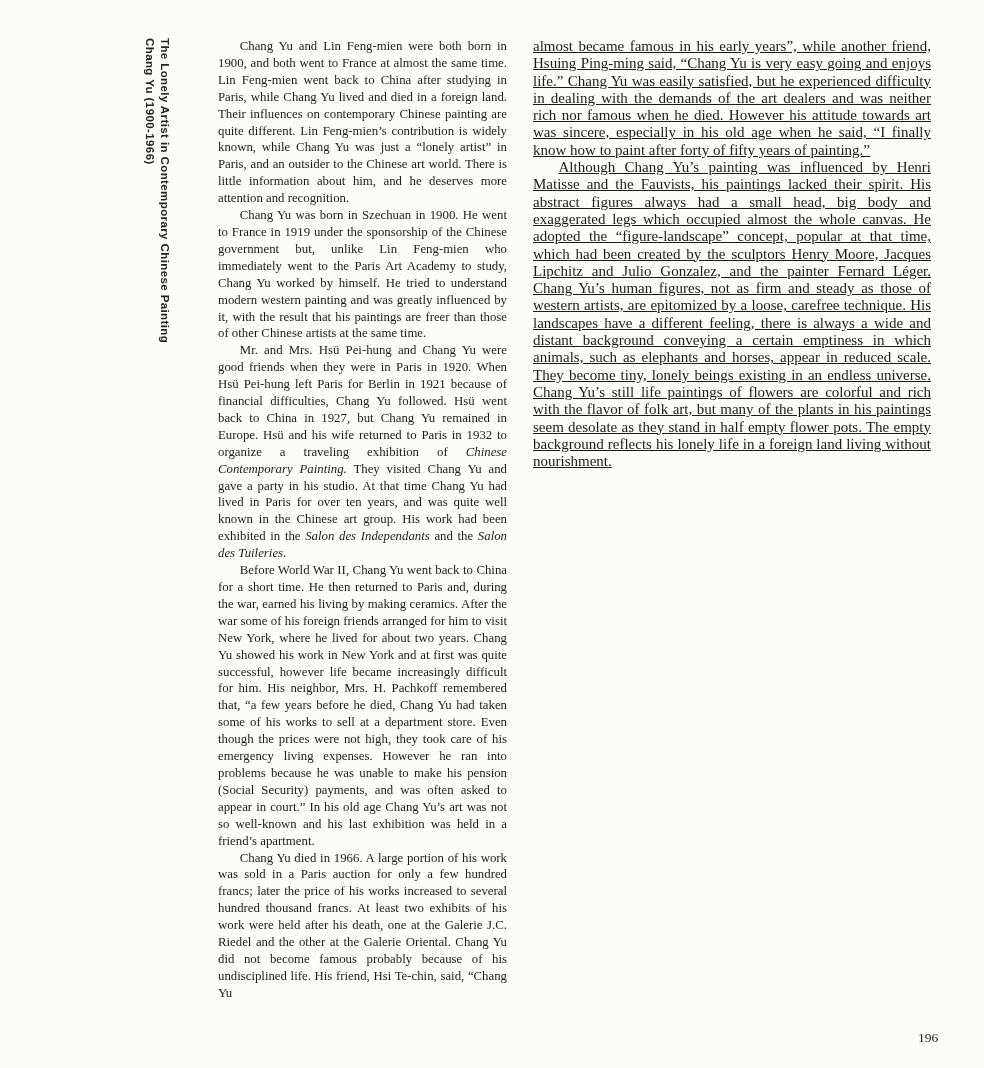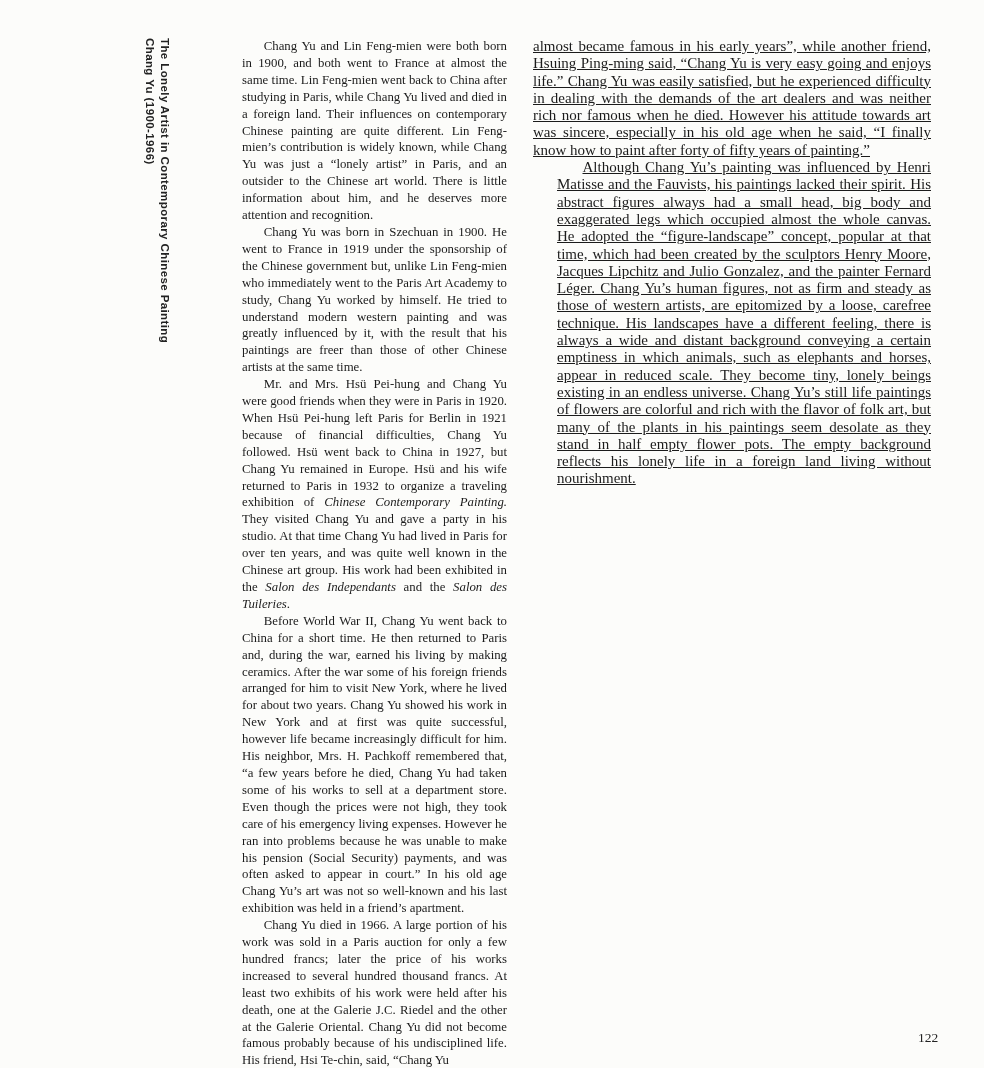--- a/index.html
+++ b/index.html
@@ -50,21 +50,20 @@
     font-size: 15px;
     line-height: 17.3px;
     text-decoration: underline;
   }
   .col p {
     margin: 0;
     padding: 0;
   }
   .col p.indent {
     text-indent: 1.7em;
-    margin-left: 24px;
   }
   .page-number {
     position: absolute;
     left: 918px;
     top: 1030px;
     font-size: 13.5px;
     color: #222;
   }
 </style>
 </head>
@@ -83,15 +82,15 @@
       <p class="indent"><span>Mr. and Mrs. Hsü Pei-hung and Chang Yu were good friends when they were in Paris in 1920. When Hsü Pei-hung left Paris for Berlin in 1921 because of financial difficulties, Chang Yu followed. Hsü went back to China in 1927, but Chang Yu remained in Europe. Hsü and his wife returned to Paris in 1932 to organize a traveling exhibition of </span><i>Chinese Contemporary Painting.</i><span> They visited Chang Yu and gave a party in his studio. At that time Chang Yu had lived in Paris for over ten years, and was quite well known in the Chinese art group. His work had been exhibited in the </span><i>Salon des Independants</i><span> and the </span><i>Salon des Tuileries</i><span>.</span></p>
       <p class="indent"><span>Before World War II, Chang Yu went back to China for a short time. He then returned to Paris and, during the war, earned his living by making ceramics. After the war some of his foreign friends arranged for him to visit New York, where he lived for about two years. Chang Yu showed his work in New York and at first was quite successful, however life became increasingly difficult for him. His neighbor, Mrs. H. Pachkoff remembered that, “a few years before he died, Chang Yu had taken some of his works to sell at a department store. Even though the prices were not high, they took care of his emergency living expenses. However he ran into problems because he was unable to make his pension (Social Security) payments, and was often asked to appear in court.” In his old age Chang Yu’s art was not so well-known and his last exhibition was held in a friend’s apartment.</span></p>
       <p class="indent"><span>Chang Yu died in 1966. A large portion of his work was sold in a Paris auction for only a few hundred francs; later the price of his works increased to several hundred thousand francs. At least two exhibits of his work were held after his death, one at the Galerie J.C. Riedel and the other at the Galerie Oriental. Chang Yu did not become famous probably because of his undisciplined life. His friend, Hsi Te-chin, said, “Chang Yu</span></p>
     </div>
 
   <div class="col col-right" id="col-right">
       <p><span>almost became famous in his early years”, while another friend, Hsuing Ping-ming said, “Chang Yu is very easy going and enjoys life.” Chang Yu was easily satisfied, but he experienced difficulty in dealing with the demands of the art dealers and was neither rich nor famous when he died. However his attitude towards art was sincere, especially in his old age when he said, “I finally know how to paint after forty of fifty years of painting.”</span></p>
       <p class="indent"><span>Although Chang Yu’s painting was influenced by Henri Matisse and the Fauvists, his paintings lacked their spirit. His abstract figures always had a small head, big body and exaggerated legs which occupied almost the whole canvas. He adopted the “figure-landscape” concept, popular at that time, which had been created by the sculptors Henry Moore, Jacques Lipchitz and Julio Gonzalez, and the painter Fernard Léger. Chang Yu’s human figures, not as firm and steady as those of western artists, are epitomized by a loose, carefree technique. His landscapes have a different feeling, there is always a wide and distant background conveying a certain emptiness in which animals, such as elephants and horses, appear in reduced scale. They become tiny, lonely beings existing in an endless universe. Chang Yu’s still life paintings of flowers are colorful and rich with the flavor of folk art, but many of the plants in his paintings seem desolate as they stand in half empty flower pots. The empty background reflects his lonely life in a foreign land living without nourishment.</span></p>
     </div>
 
-  <div class="page-number">122</div>
+  <div class="page-number">196</div>
 
 </div>
 
 </body></html>

